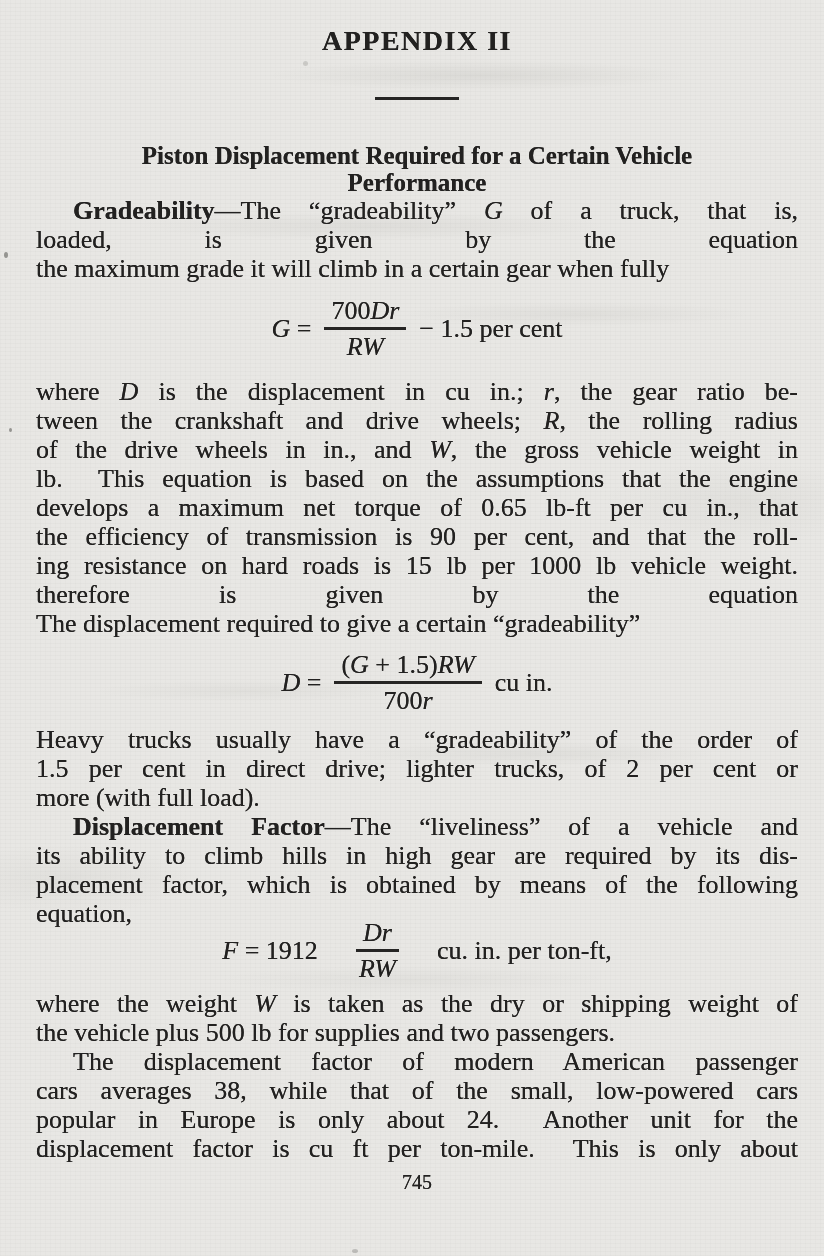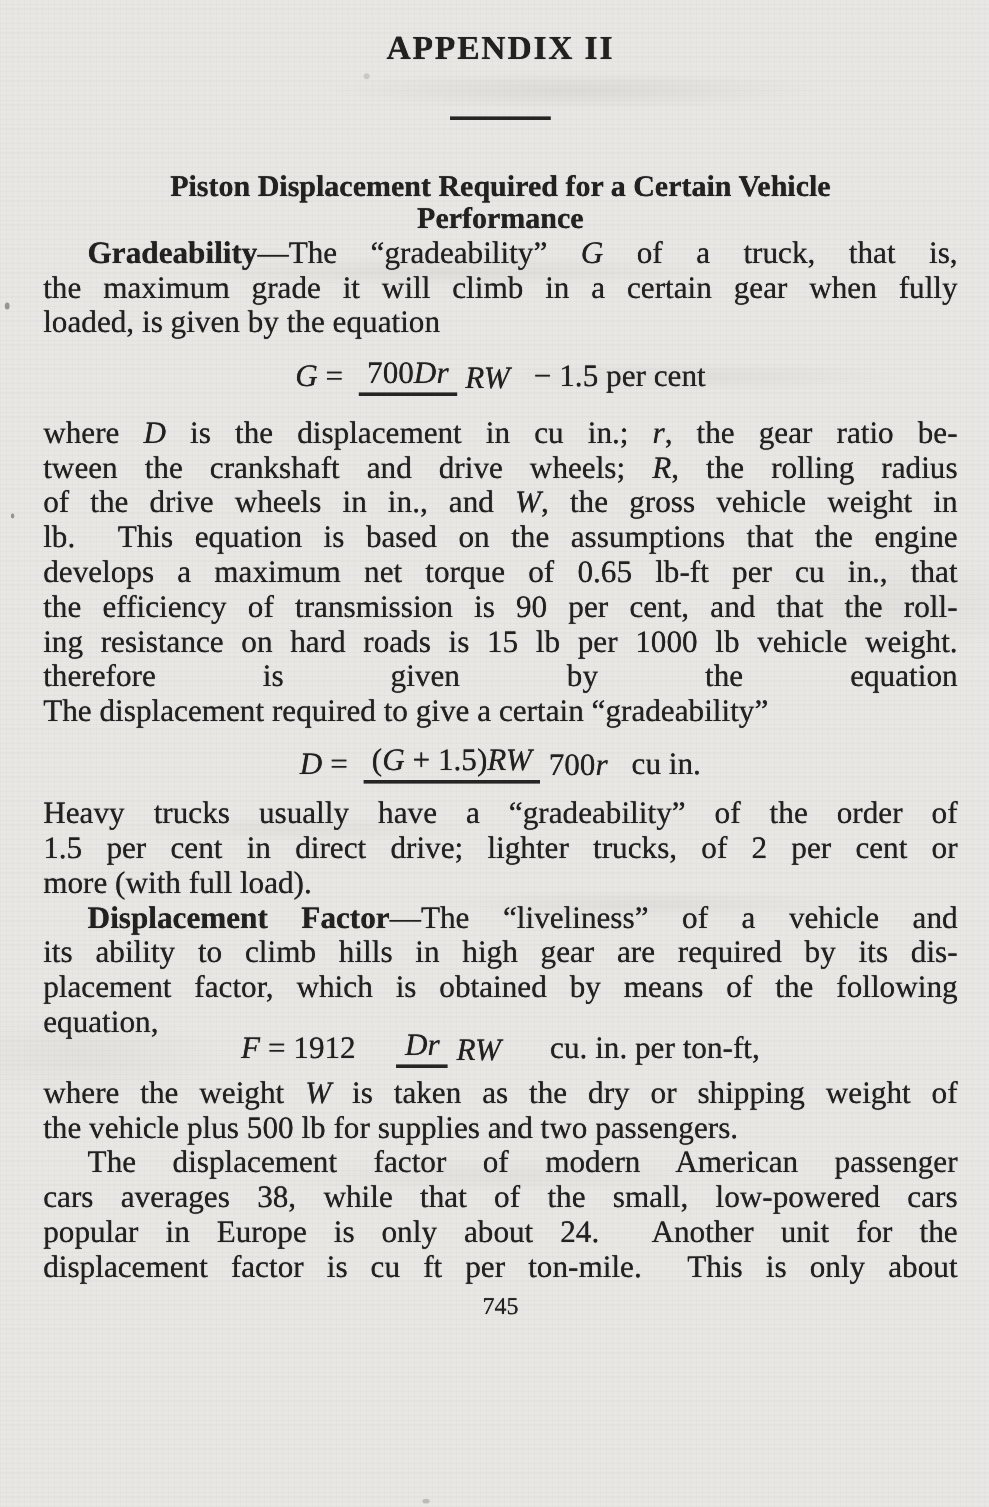--- a/index.html
+++ b/index.html
@@ -53,21 +53,21 @@
   .para.justify-all .tline:last-child { text-align-last: justify; }
   .para.indent .tline:first-child { text-indent: 37px; }
 
   .equation {
     display: flex; justify-content: center; align-items: center;
     gap: 13px; font-size: 26px; line-height: 29px;
   }
   .equation.eq1 { margin: 13px 0 16px; }
   .equation.eq2 { margin: 12px 0 10px; }
   .equation.eq3 { margin: -10px 0 6px; gap: 34px; }
-  .frac { display: inline-flex; flex-direction: row; align-items: center; }
+  .frac { display: inline-flex; flex-direction: column; align-items: center; }
   .frac .num { padding: 0 7px 2px; border-bottom: 3px solid #262524; }
   .frac .den { padding: 2px 7px 0; }
 
   .folio { margin-top: 5px; text-align: center; font-size: 20px; }
   i { font-style: italic; }
   b { font-weight: bold; }
 </style>
 </head>
 <body>
 
@@ -85,22 +85,22 @@
 
   <h2 class="chapter">
     <span>Piston Displacement Required for a Certain Vehicle</span>
     <span>Performance</span>
   </h2>
 
   <div class="bodytext">
 
     <div class="para indent">
         <div class="tline"><b>Gradeability</b>—The “gradeability” <i>G</i> of a truck, that is,</div>
+        <div class="tline">loaded, is given by the equation</div>
         <div class="tline">the maximum grade it will climb in a certain gear when fully</div>
-        <div class="tline">loaded, is given by the equation</div>
       </div>
 
     <div class="equation eq1">
       <span class="eq-part"><i>G</i> =</span>
       <span class="frac">
         <span class="num">700<i>Dr</i></span>
         <span class="den"><i>RW</i></span>
       </span>
       <span class="eq-part">− 1.5 per cent</span>
     </div>

